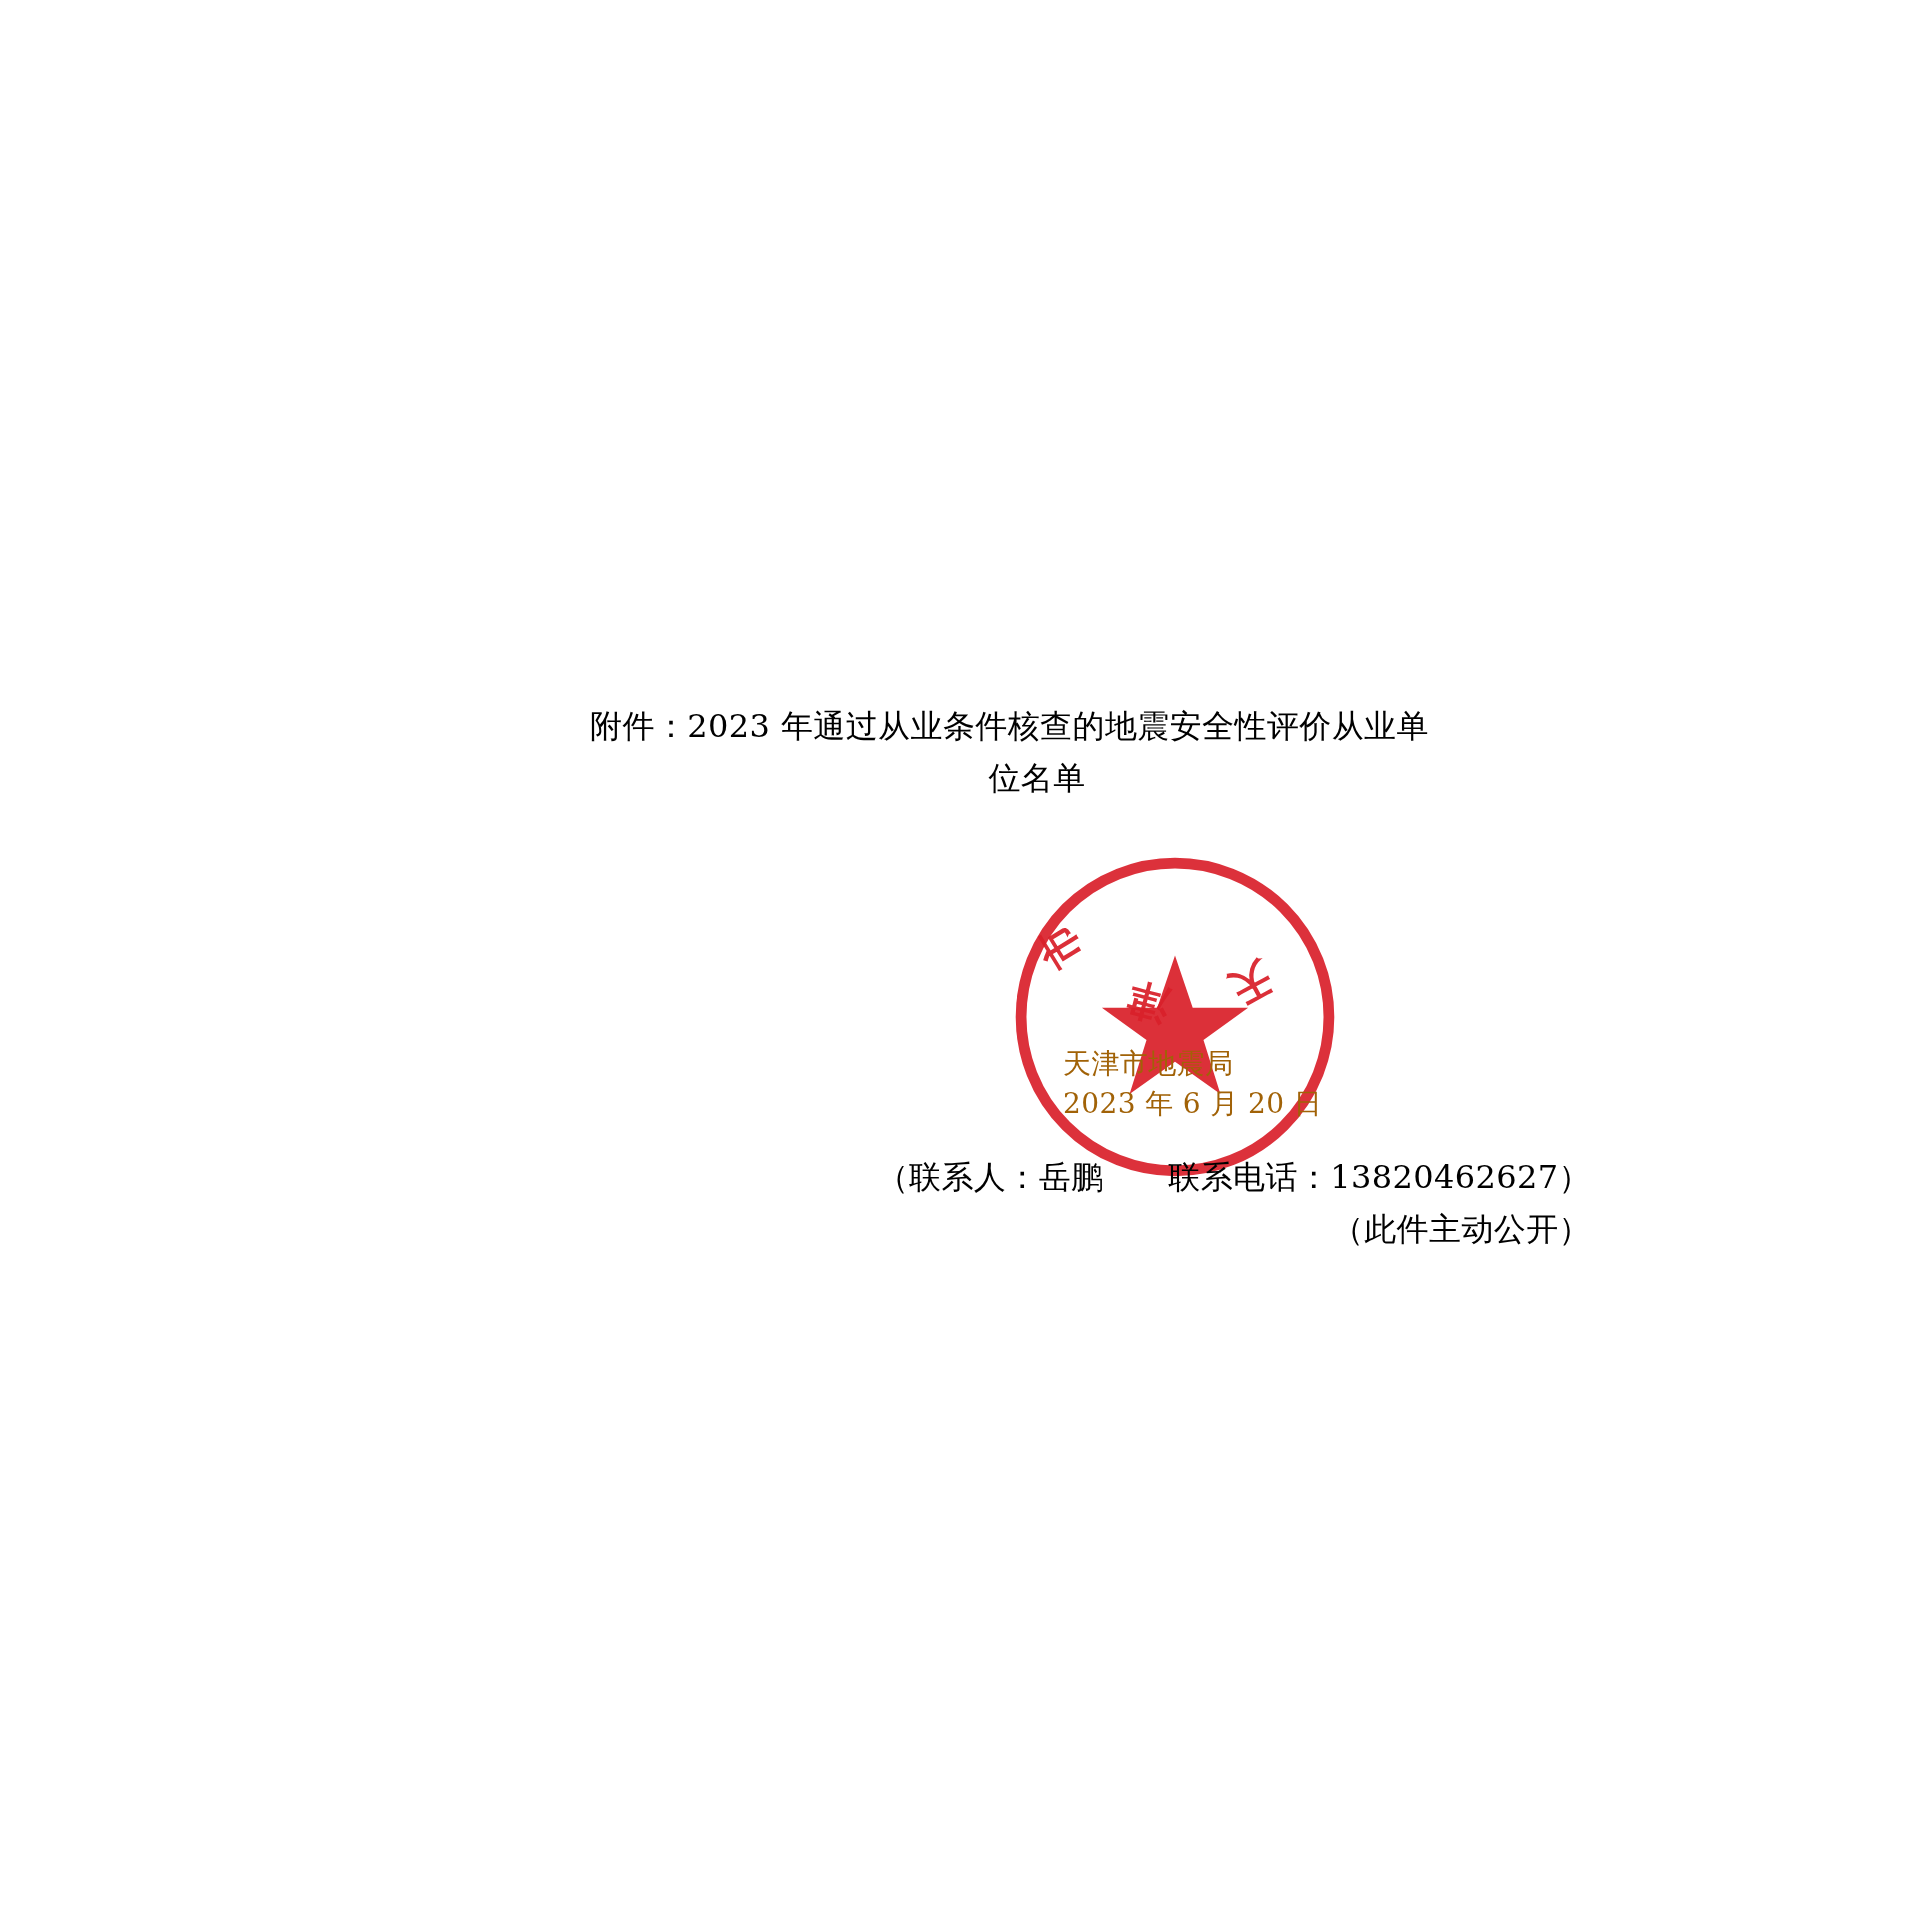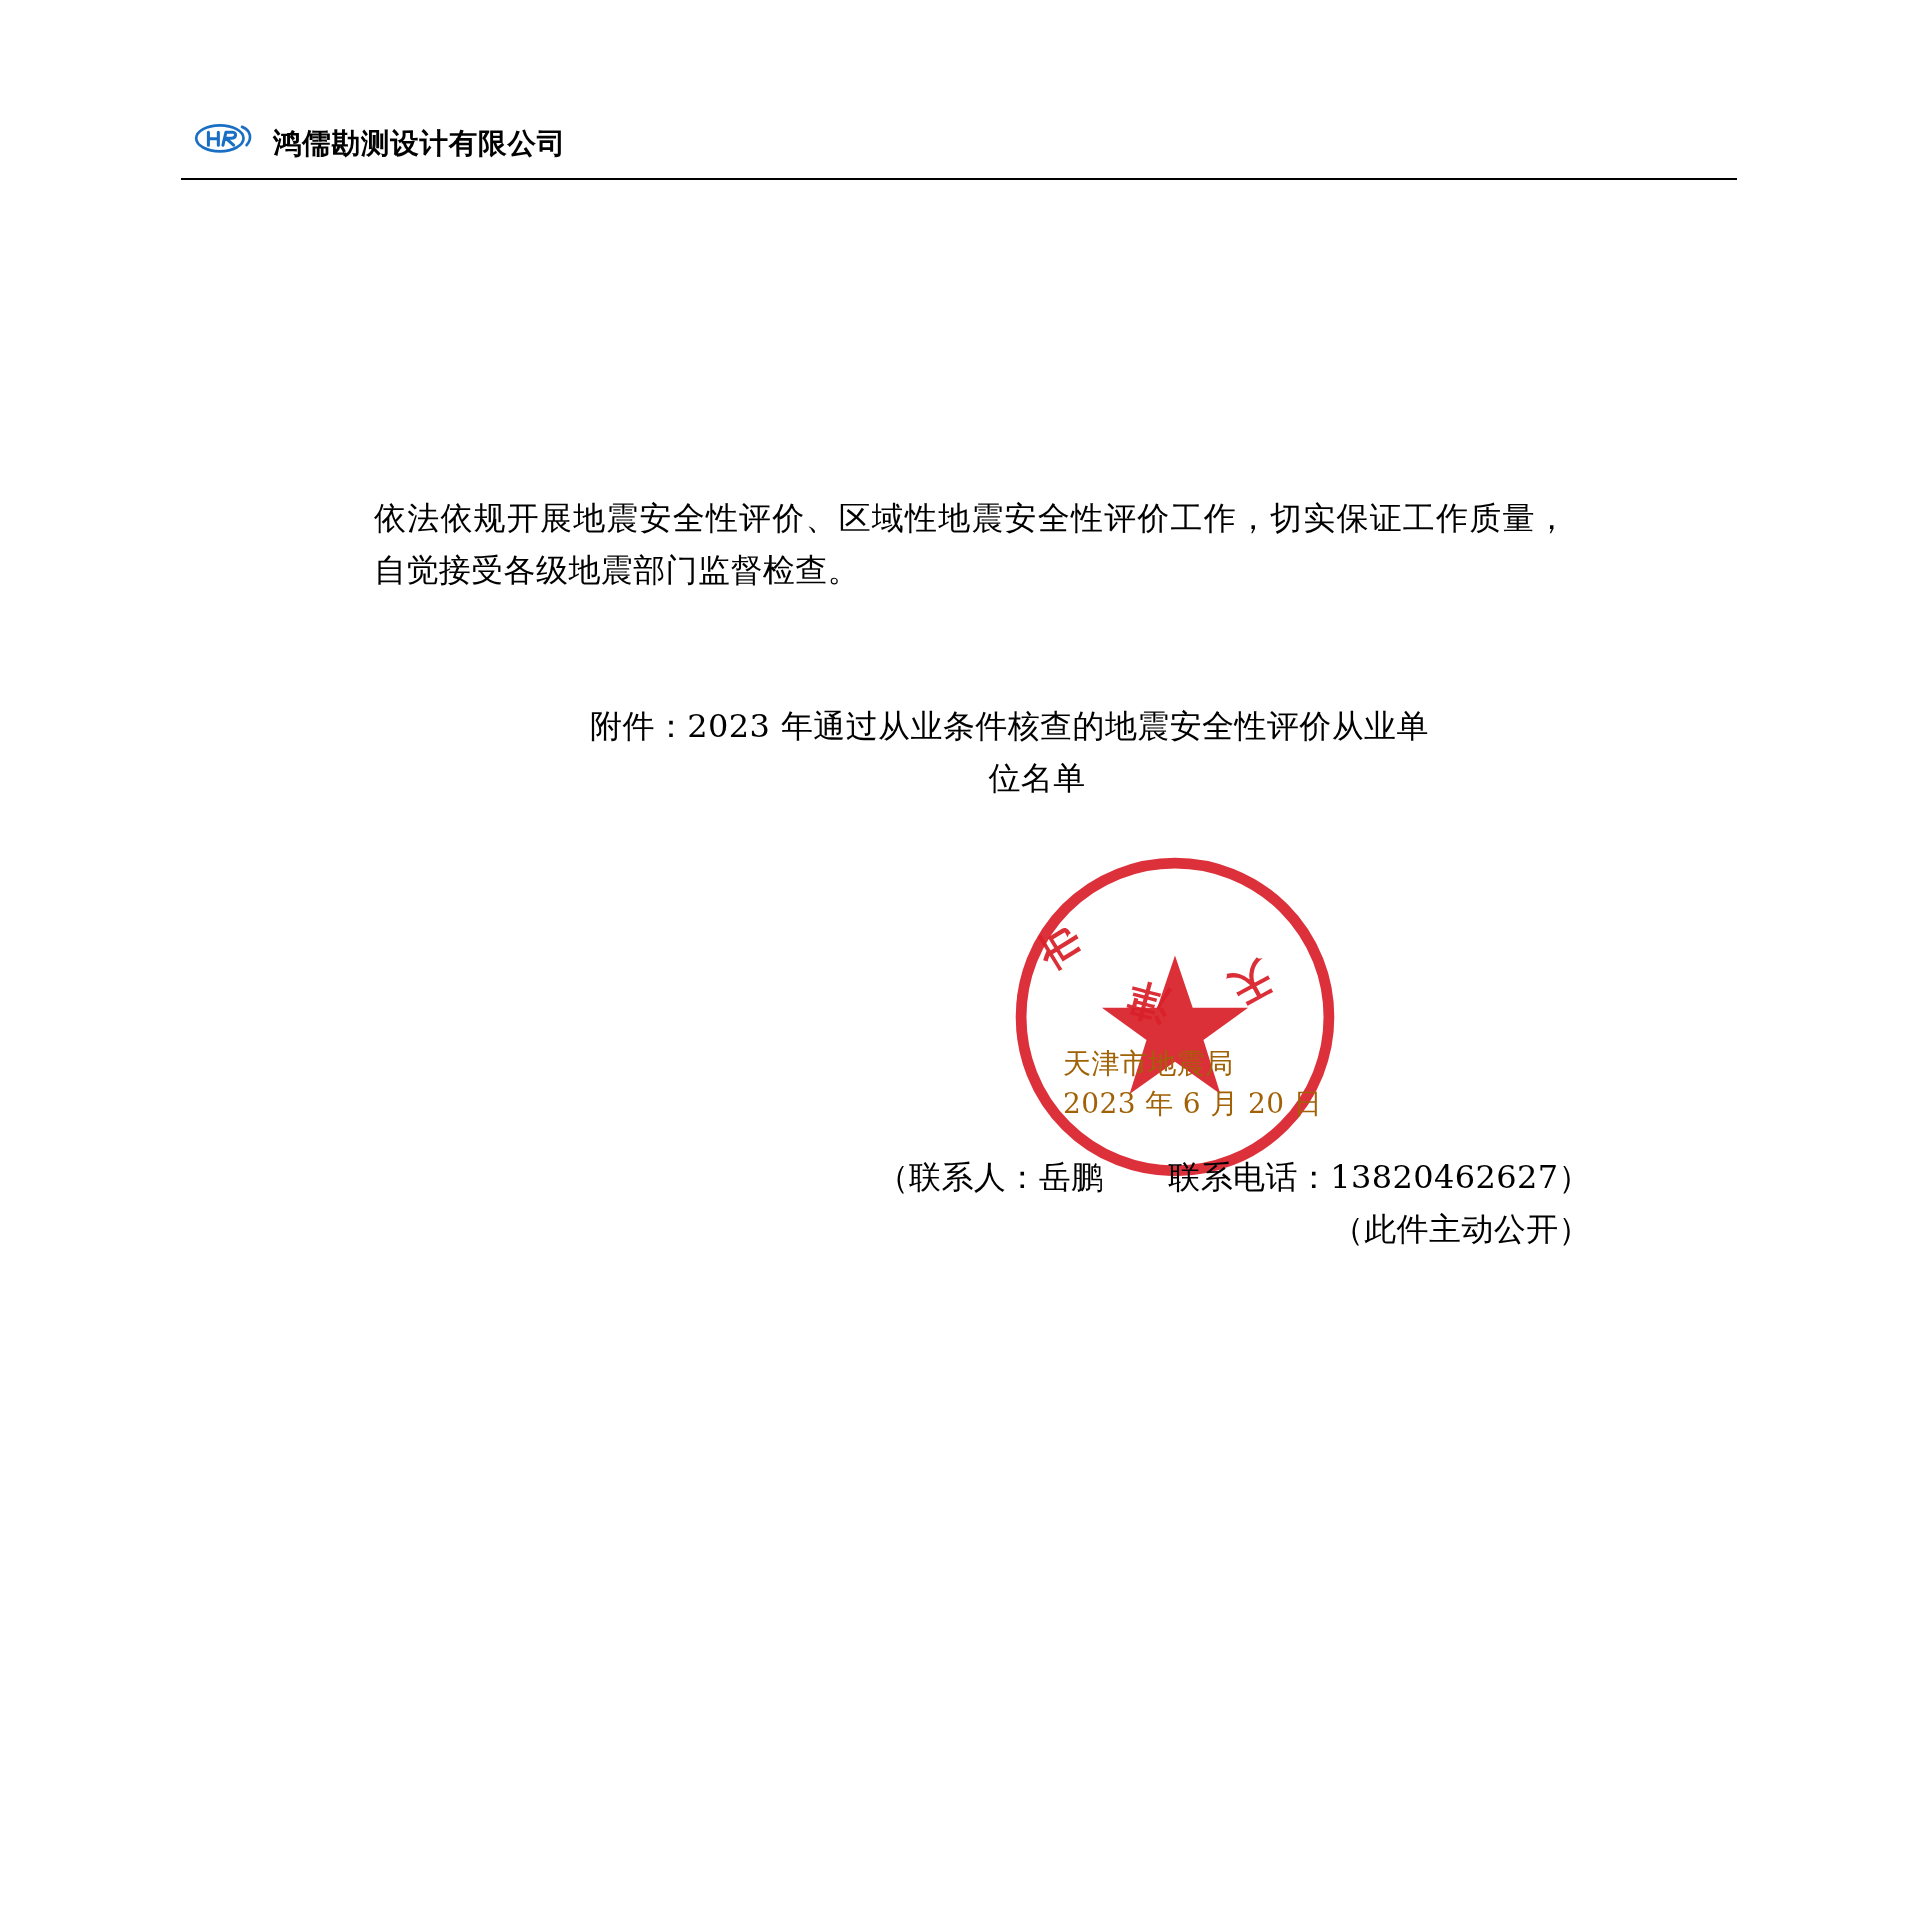--- a/index.html
+++ b/index.html
@@ -127,36 +127,21 @@
     color: #000000;
     white-space: nowrap;
     text-align: right;
   }
 </style>
 </head>
 <body>
 
 <div class="page">
 
-  <div class="header">
-    <div class="header-logo">
-      <svg width="69" height="42" viewBox="0 0 180 110" xmlns="http://www.w3.org/2000/svg">
-        <ellipse cx="70" cy="48" rx="62" ry="34" fill="none" stroke="#1a6fc4" stroke-width="7"></ellipse>
-        <path d="M40 32 L40 66 M40 49 L66 49 M66 32 L66 66" stroke="#1a6fc4" stroke-width="8" fill="none" stroke-linecap="round"></path>
-        <path d="M78 66 L86 32 L104 32 C114 32 114 48 100 48 L86 48 L106 66" stroke="#1a6fc4" stroke-width="8" fill="none" stroke-linejoin="round" stroke-linecap="round"></path>
-        <path d="M128 18 C150 26 156 48 140 66" stroke="#1a6fc4" stroke-width="7" fill="none" stroke-linecap="round"></path>
-      </svg>
-    </div>
-    <div class="header-title">鸿儒勘测设计有限公司</div>
-    <div class="header-rule"></div>
-  </div>
 
-  <div class="body-block">
-    <div class="para indent">依法依规开展地震安全性评价、区域性地震安全性评价工作，切实保证工作质量，自觉接受各级地震部门监督检查。</div>
-  </div>
 
   <div class="attach-block">
     <div class="attach-line">附件：2023 年通过从业条件核查的地震安全性评价从业单</div>
     <div class="attach-line second">位名单</div>
   </div>
 
   <div class="seal-area">
     <svg width="354" height="354" viewBox="0 0 460 460" xmlns="http://www.w3.org/2000/svg">
       <defs>
         <path id="sealArc" d="M 230,430 m -165,0 a 165,165 0 1,1 330,0" transform="rotate(180 230 230)"></path>

